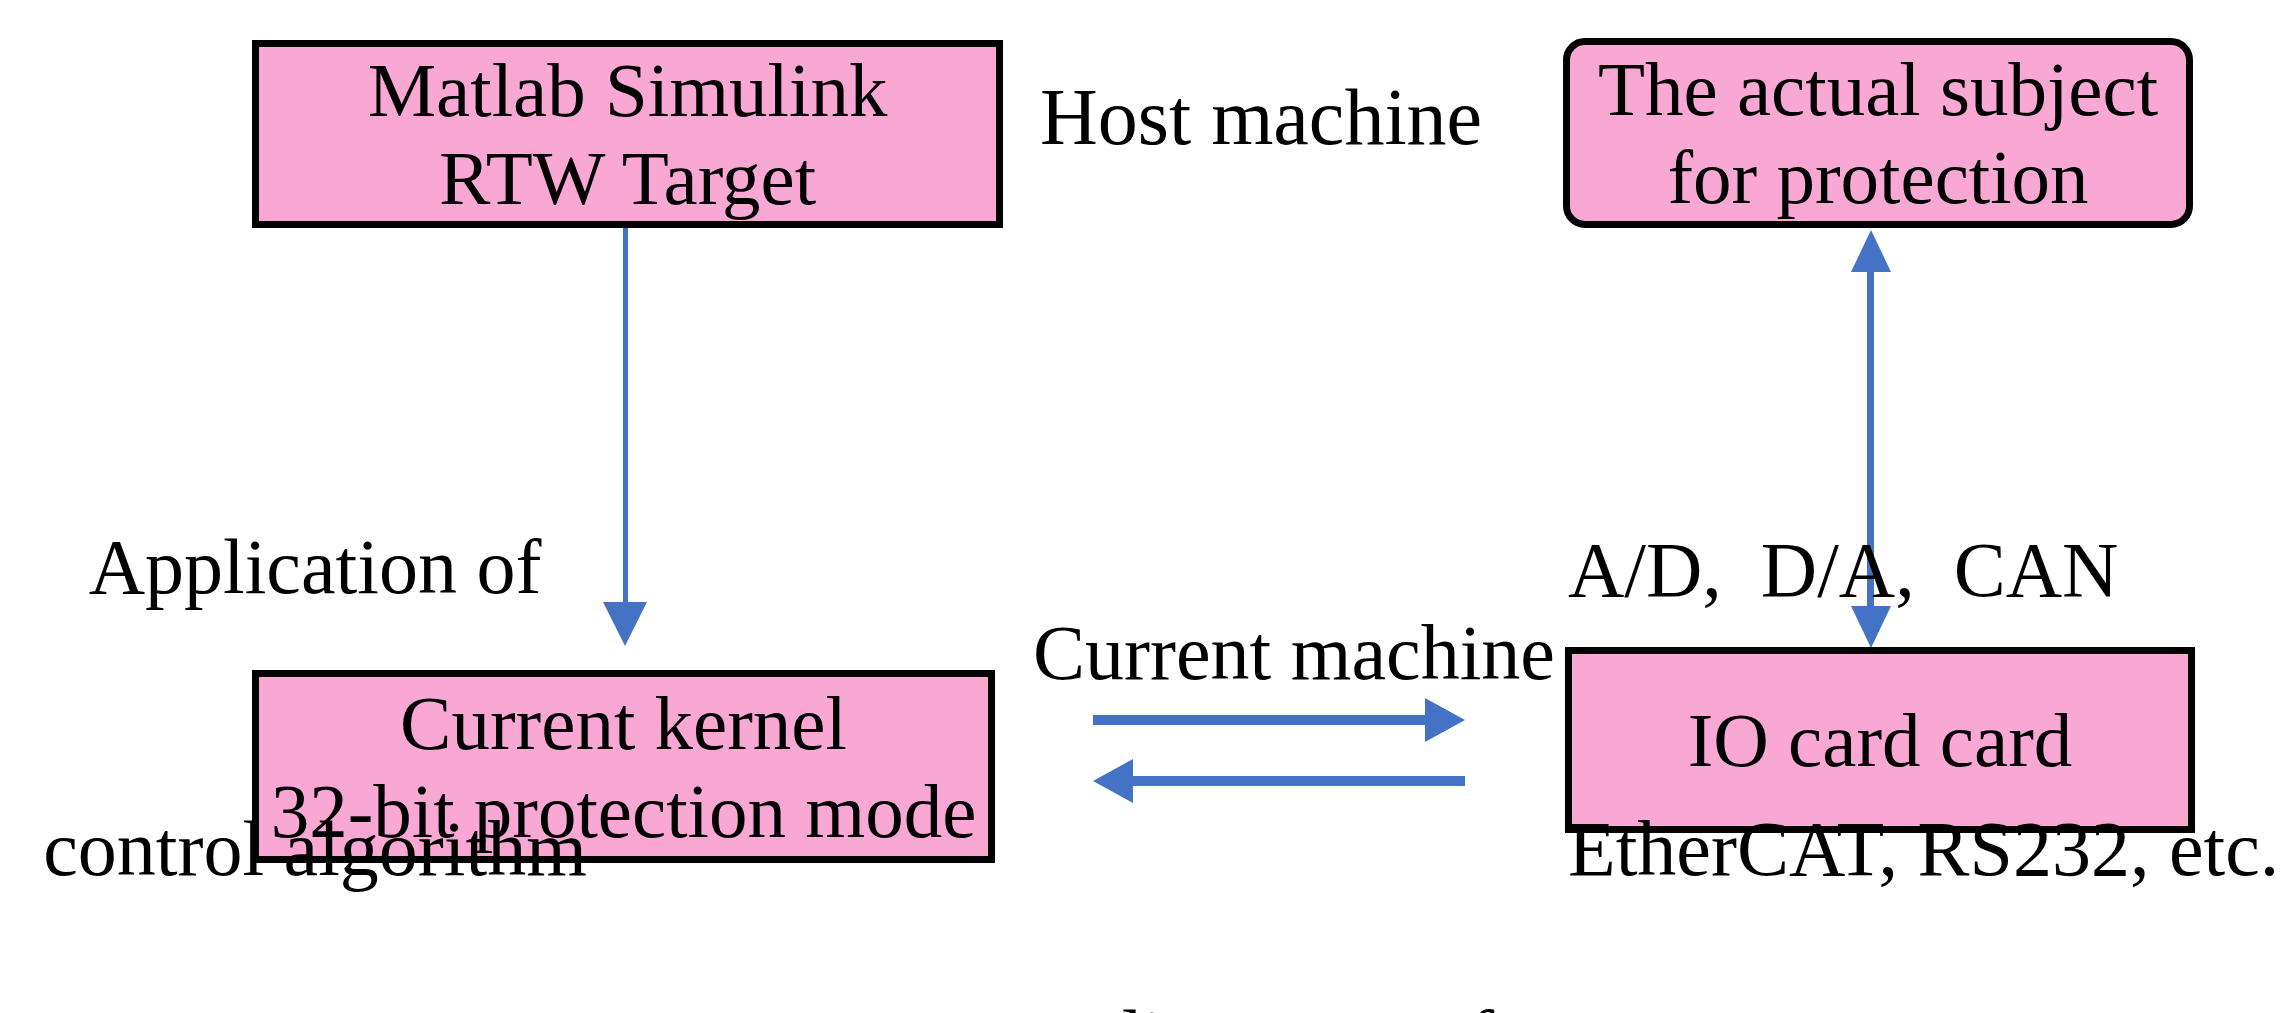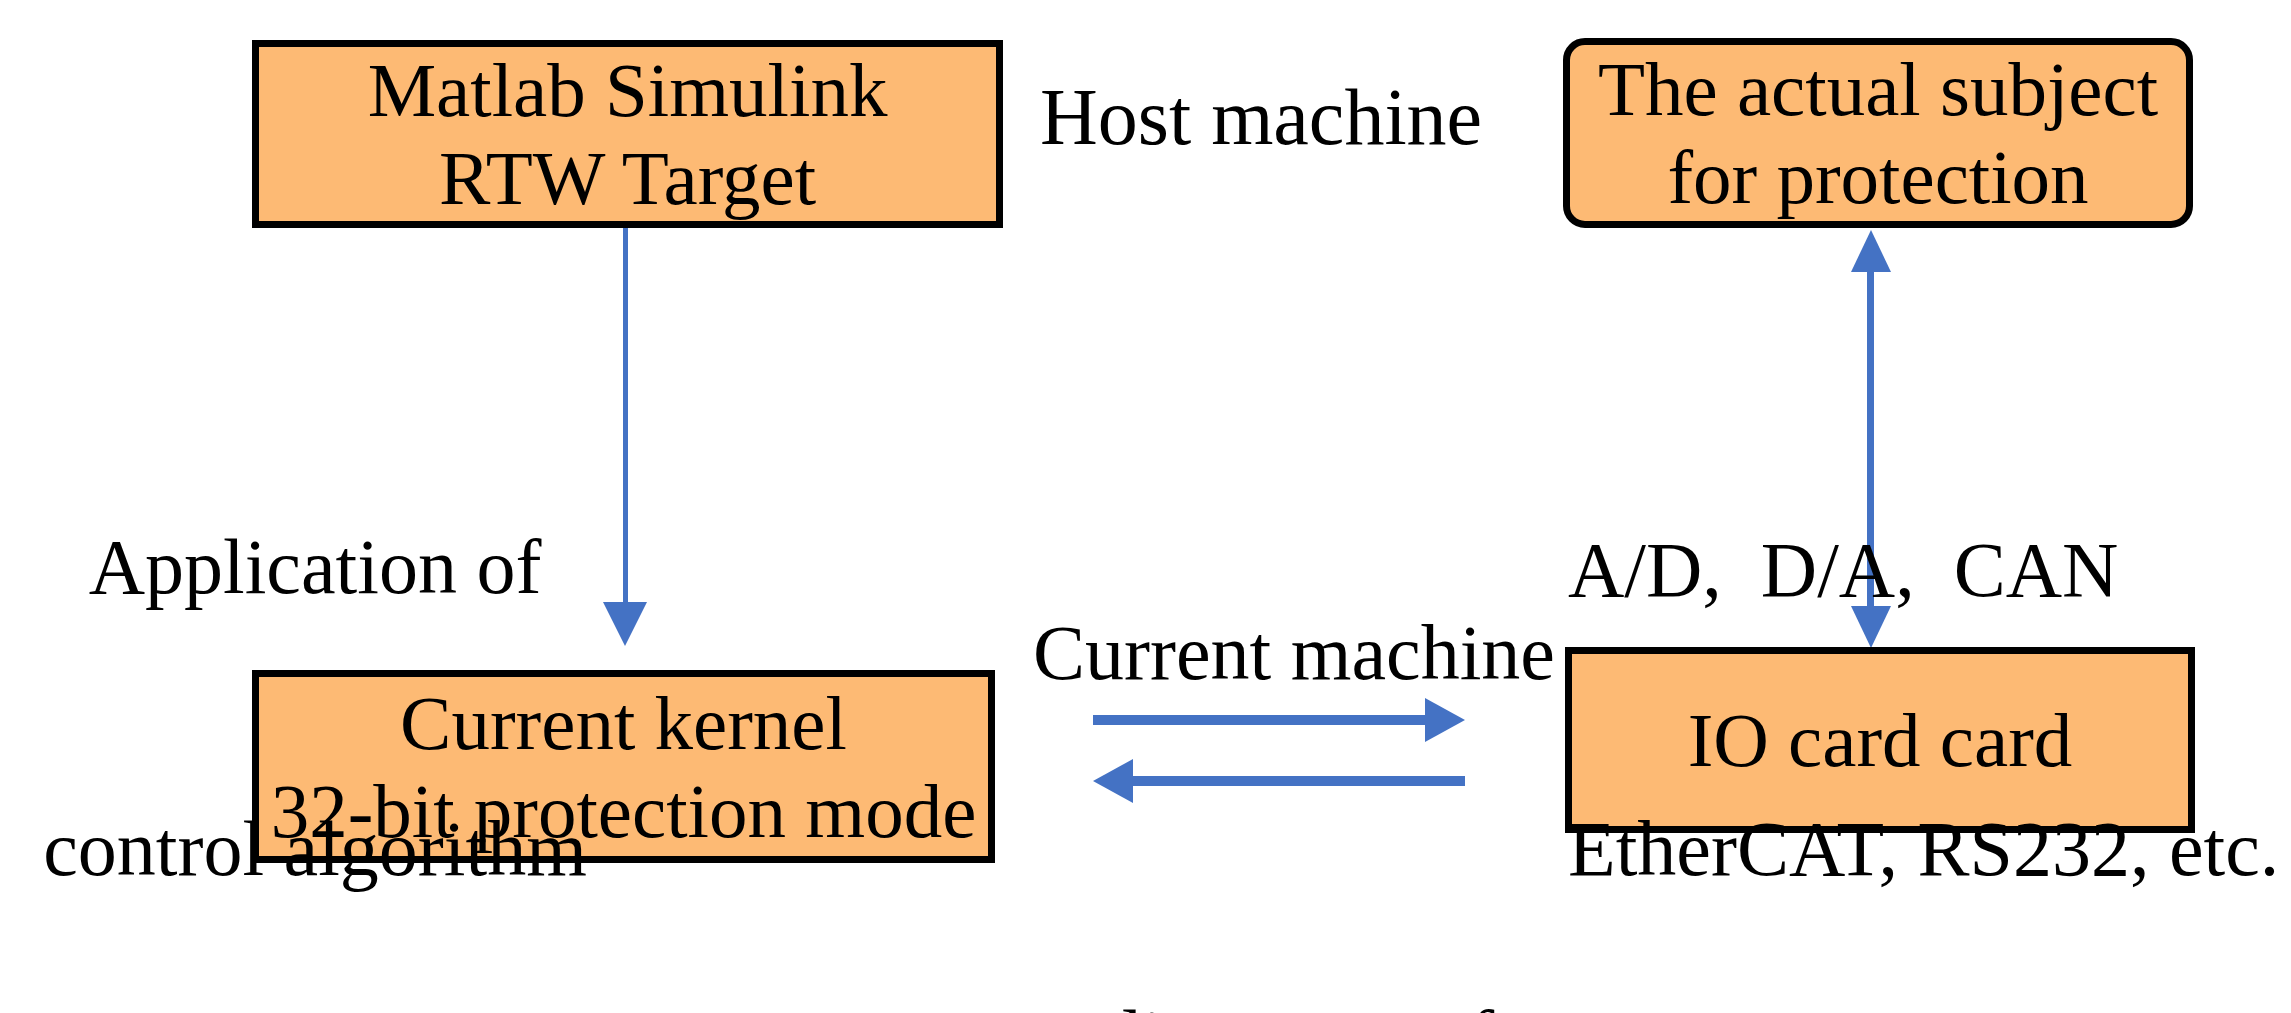--- a/index.html
+++ b/index.html
@@ -11,21 +11,21 @@
     overflow: hidden;
     font-family: "Liberation Serif", "DejaVu Serif", serif;
     color: var(--text, #000000);
   }
 
   
   .node {
     position: absolute;
     box-sizing: border-box;
     border: 7px solid var(--border, #000000);
-    background: #fdba74;
+    background: #f9a8d4;
     display: flex;
     flex-direction: column;
     align-items: center;
     justify-content: center;
     text-align: center;
     font-size: 77px;
     line-height: 88px;
     z-index: 2;
   }
   .node .bline { white-space: nowrap; }

